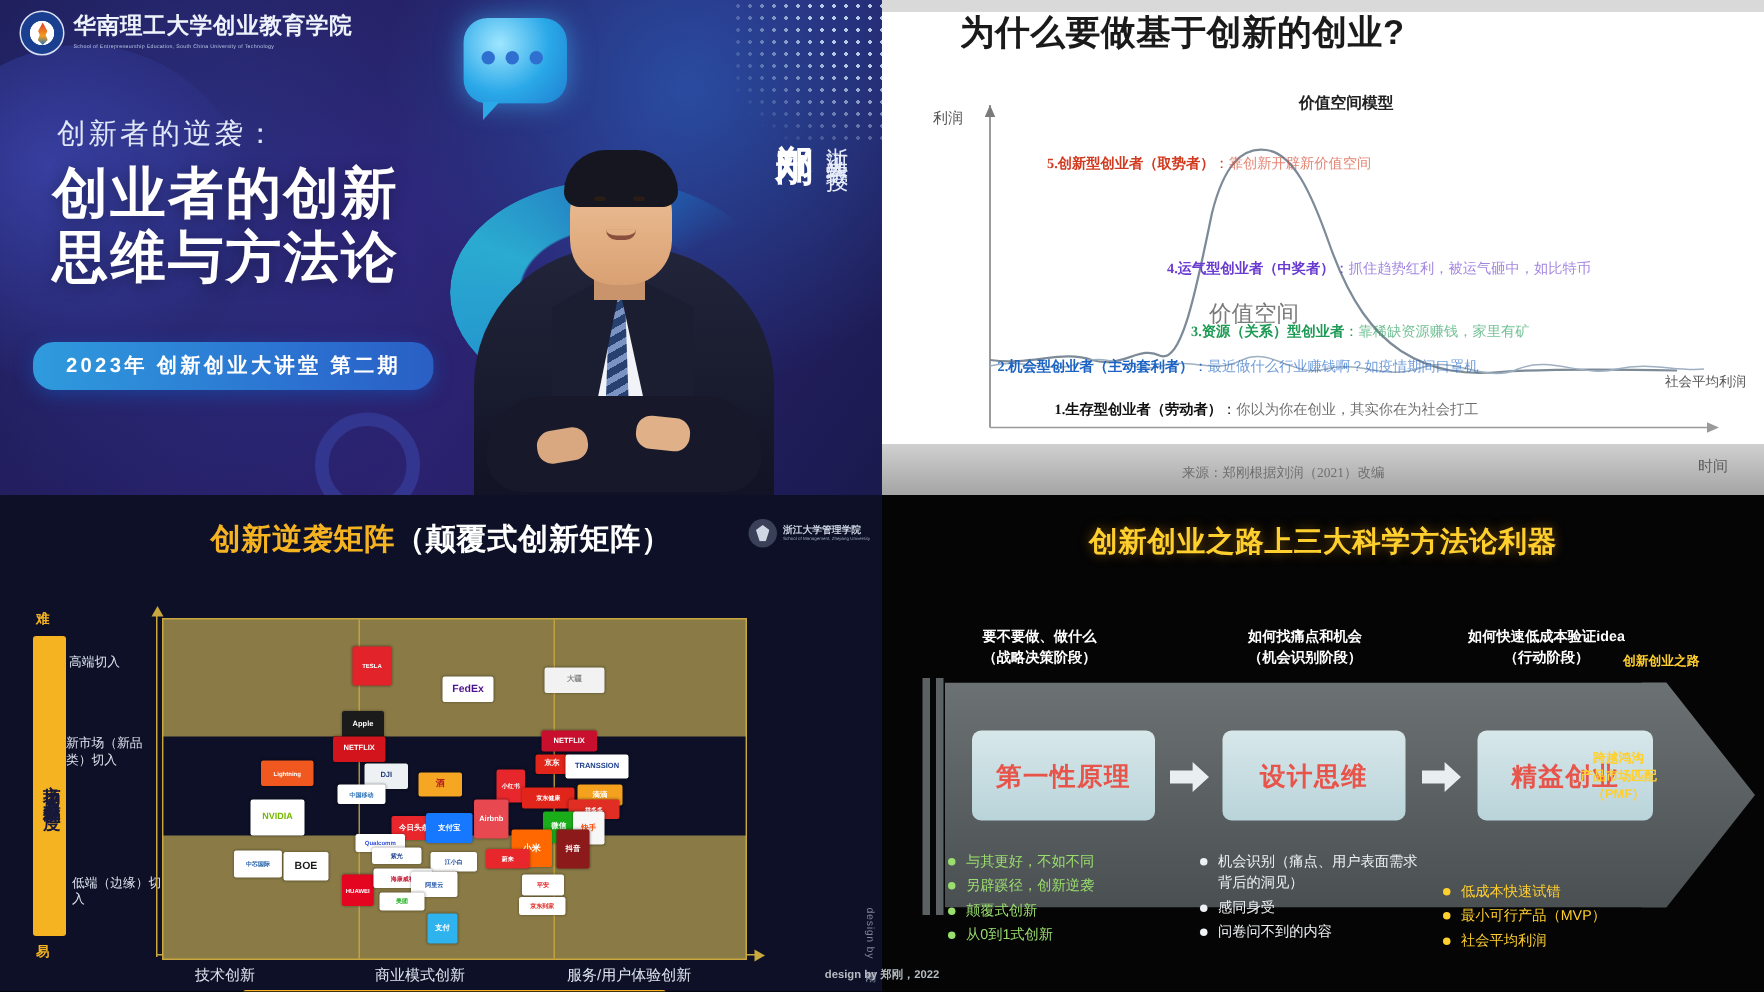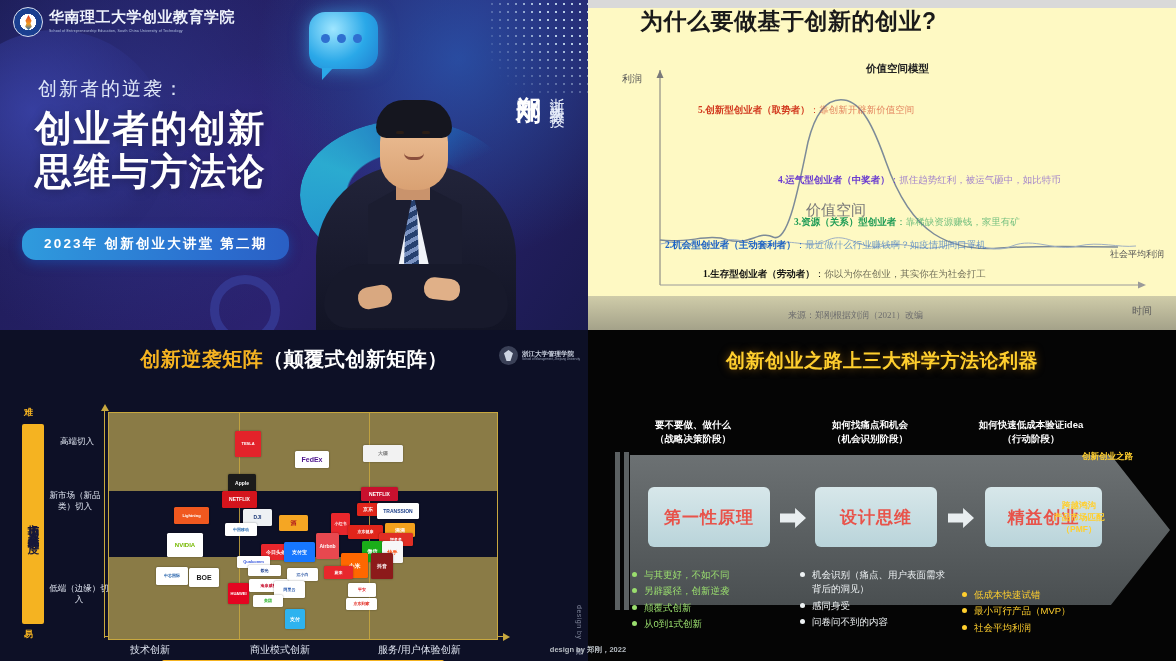--- a/index.html
+++ b/index.html
@@ -132,21 +132,21 @@
     background: linear-gradient(180deg,#f0c49c,#d9a173); border-radius: 34px 34px 30px 30px; }
   .p-hair { position: absolute; left: 66px; bottom: 192px; width: 76px; height: 38px;
     background: #15161f; border-radius: 38px 38px 14px 14px; }
   .p-eye { position: absolute; width: 8px; height: 3px; background: #2a1d16; border-radius: 2px; }
   .p-eye.l { left: 86px; bottom: 196px; }
   .p-eye.r { left: 112px; bottom: 196px; }
   .p-mouth { position: absolute; left: 94px; bottom: 170px; width: 20px; height: 7px;
     border-bottom: 3px solid #8b4f3d; border-radius: 0 0 12px 12px; }
 
   
-  #chart-slide { background: #fef9c3; }
+  #chart-slide { background: #ffffff; }
   #chart-slide .fade-top { position: absolute; left: 0; top: 0; right: 0; height: 8px; background: #d9d9d9; }
   #chart-slide .fade-bot { position: absolute; left: 0; bottom: 0; right: 0; height: 34px;
     background: linear-gradient(180deg, rgba(120,120,120,.35), rgba(90,90,90,.55)); }
   .chart-title { position: absolute; left: 52px; top: 6px; font-size: 23px; font-weight: 800;
     color: #1a1a1a; letter-spacing: .5px; font-family: "Liberation Sans", sans-serif; }
   .chart-sub { position: absolute; left: 278px; top: 62px; font-size: 10.5px; font-weight: 700; color: #222; }
   .axis-y-label { position: absolute; left: 34px; top: 72px; font-size: 10px; color: #555;
     font-family: "Liberation Serif", serif; }
   .axis-x-label { position: absolute; right: 24px; bottom: 12px; font-size: 10px; color: #555;
     font-family: "Liberation Serif", serif; }
@@ -186,21 +186,21 @@
   .mx-axis-y { position: absolute; left: 104px; top: 80px; width: 1px; height: 228px; background: #c8a83f; }
   .mx-axis-y:before { content:""; position:absolute; left:-3.5px; top:-6px;
     border-style: solid; border-width: 0 4px 7px 4px; border-color: transparent transparent #c8a83f transparent; }
 
   .mx-ybanner { position: absolute; left: 22px; top: 94px; width: 22px; height: 200px;
     background: #f5b321; color: #17183a; font-size: 11.5px; font-weight: 800;
     writing-mode: vertical-rl; display: flex; align-items: center; justify-content: center;
     letter-spacing: 2px; border-radius: 2px; }
   .mx-hard-top { position: absolute; left: 24px; top: 76px; color: #f5b321; font-size: 9px; font-weight: 700; }
   .mx-easy-bot { position: absolute; left: 24px; top: 298px; color: #f5b321; font-size: 9px; font-weight: 700; }
-  .mx-ycat { position: absolute; color: #dfe4f0; font-size: 8.5px; text-align: center; width: 62px; line-height: 1.3; }
+  .mx-ycat { position: absolute; color: #dfe4f0; font-size: 8.5px; width: 62px; line-height: 1.3; }
   .mx-ycat.c1 { left: 46px; top: 106px; }
   .mx-ycat.c2 { left: 44px; top: 160px; }
   .mx-ycat.c3 { left: 48px; top: 253px; }
   .mx-xcat { position: absolute; color: #dfe4f0; font-size: 10px; top: 313px; }
   .mx-xcat.x1 { left: 130px; }
   .mx-xcat.x2 { left: 250px; }
   .mx-xcat.x3 { left: 378px; }
   .mx-xbanner { position: absolute; left: 162px; top: 330px; width: 282px; height: 22px;
     background: #f5b321; color: #17183a; font-size: 11.5px; font-weight: 800;
     display: flex; align-items: center; justify-content: center; letter-spacing: 1px; border-radius: 2px; }
@@ -213,21 +213,21 @@
   
   #methods { background: #050505; }
   .me-title { position: absolute; left: 0; right: 0; top: 18px; text-align: center;
     color: #ffcf2e; font-size: 19px; font-weight: 800; letter-spacing: .5px;
     text-shadow: 0 0 8px rgba(230,150,20,.5); }
   .me-head { position: absolute; color: #ffffff; font-size: 9.5px; font-weight: 700;
     text-align: center; line-height: 1.45; }
   .me-head.h1 { left: 628px; top: 418px; width: 130px; }
   .me-head.h2 { left: 802px; top: 418px; width: 136px; }
   .me-head.h3 { left: 958px; top: 418px; width: 146px; }
-  .me-road { position: absolute; left: 1082px; top: 435px; color: #ffcf2e; font-size: 8.5px; font-weight: 700; margin-top: 16px; }
+  .me-road { position: absolute; left: 1082px; top: 435px; color: #ffcf2e; font-size: 8.5px; font-weight: 700; }
   .me-arrow { position: absolute; left: 630px; top: 455px; width: 540px; height: 150px;
     background: linear-gradient(180deg,#6c7173,#4a4f51);
     clip-path: polygon(0 0, 86% 0, 86% -14%, 100% 50%, 86% 114%, 86% 100%, 0 100%); }
   .me-bar { position: absolute; top: 452px; width: 5px; height: 158px; background: #5c6163; }
   .me-bar.b1 { left: 615px; }
   .me-bar.b2 { left: 624px; }
   .me-box { position: absolute; top: 487px; height: 60px; border-radius: 6px;
     background: linear-gradient(180deg,#d7e7ea,#b9d4da);
     display: flex; align-items: center; justify-content: center;
     color: #e8534a; font-size: 17px; font-weight: 800; letter-spacing: 1px; }

